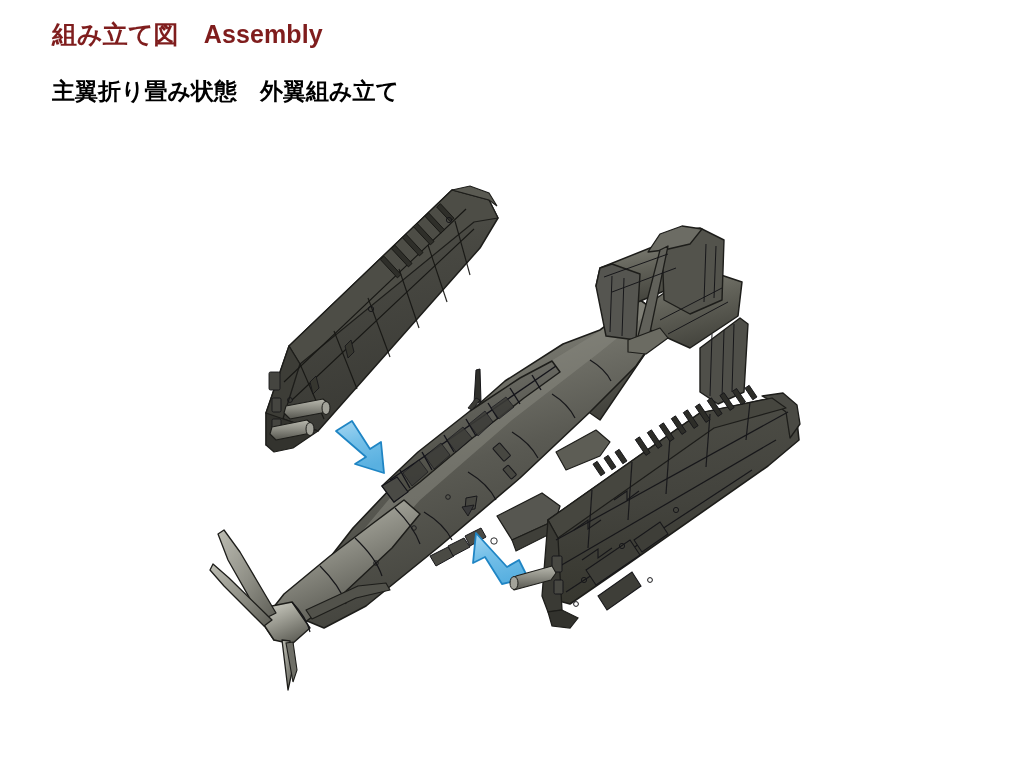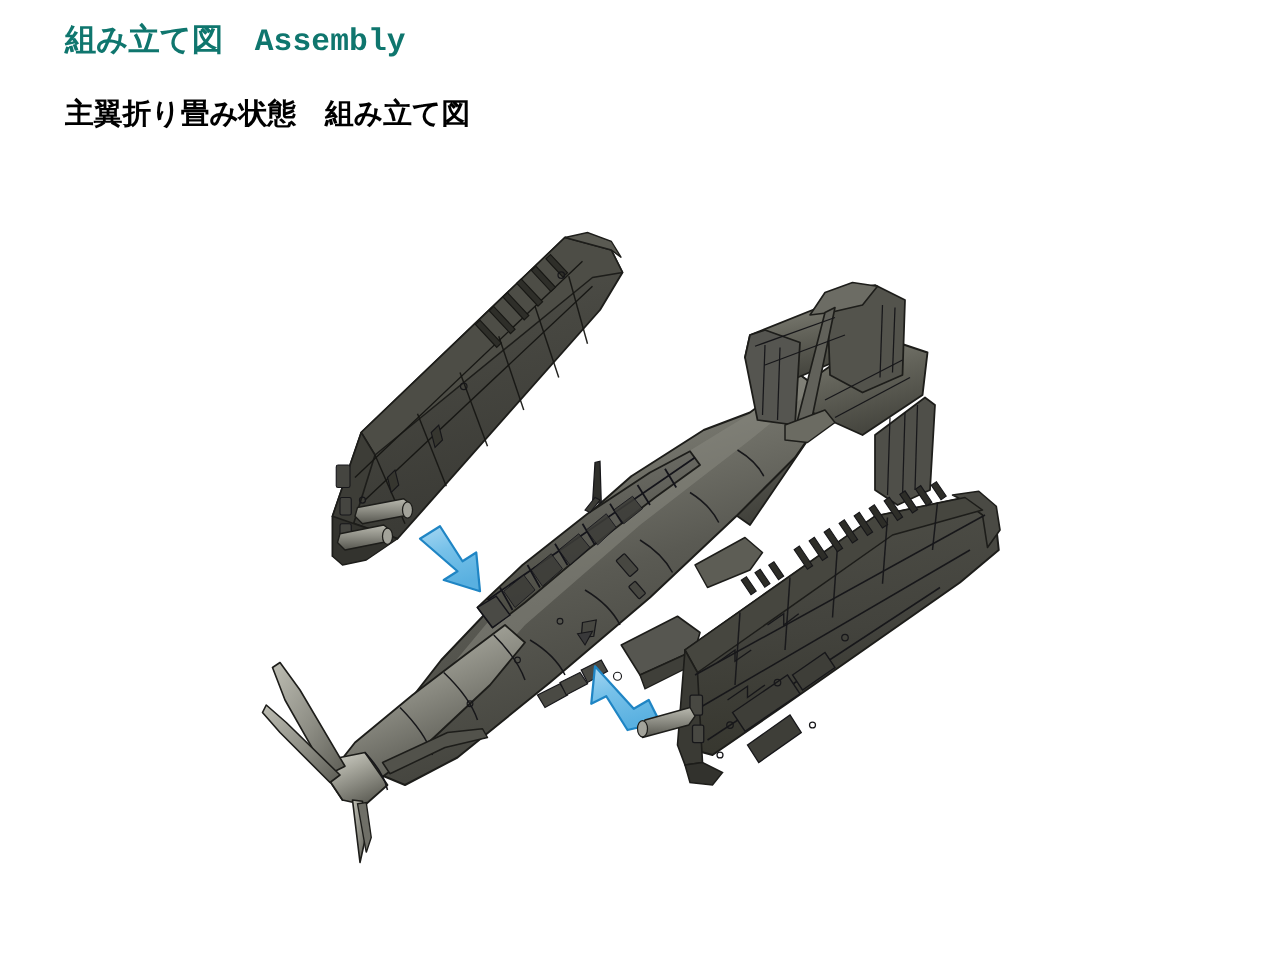--- a/index.html
+++ b/index.html
@@ -25,25 +25,25 @@
   }
 
   
   .title-block {
     position: absolute;
     left: 52px;
     top: 18px;
     width: 900px;
   }
   .slide-title {
-    font-family: Liberation Mono, monospace;
+    font-family: Liberation Sans, sans-serif;
     font-weight: bold;
     font-size: 25px;
     line-height: 1.28;
-    color: #0f766e;
+    color: #7f1d1d;
     letter-spacing: 0.1px;
     white-space: pre;
     margin: 0;
   }
   .subtitle-block {
     position: absolute;
     left: 52px;
     top: 77px;
     width: 900px;
   }
@@ -70,21 +70,21 @@
 </head>
 <body>
 
 <div id="slide">
 
   <div class="title-block">
     <p class="slide-title">組み立て図　Assembly</p>
   </div>
 
   <div class="subtitle-block">
-    <p class="subtitle-line">主翼折り畳み状態　組み立て図</p>
+    <p class="subtitle-line">主翼折り畳み状態　外翼組み立て</p>
   </div>
 
   <div id="cad-figure">
     <svg width="1024" height="768" viewBox="0 0 1024 768" xmlns="http://www.w3.org/2000/svg" shape-rendering="geometricPrecision">
       <defs>
 
         <linearGradient id="gFus" x1="0" y1="0" x2="0.35" y2="1">
           <stop offset="0%" stop-color="#9a9a90"></stop>
           <stop offset="26%" stop-color="#7d7d74"></stop>
           <stop offset="58%" stop-color="#5a5a53"></stop>

